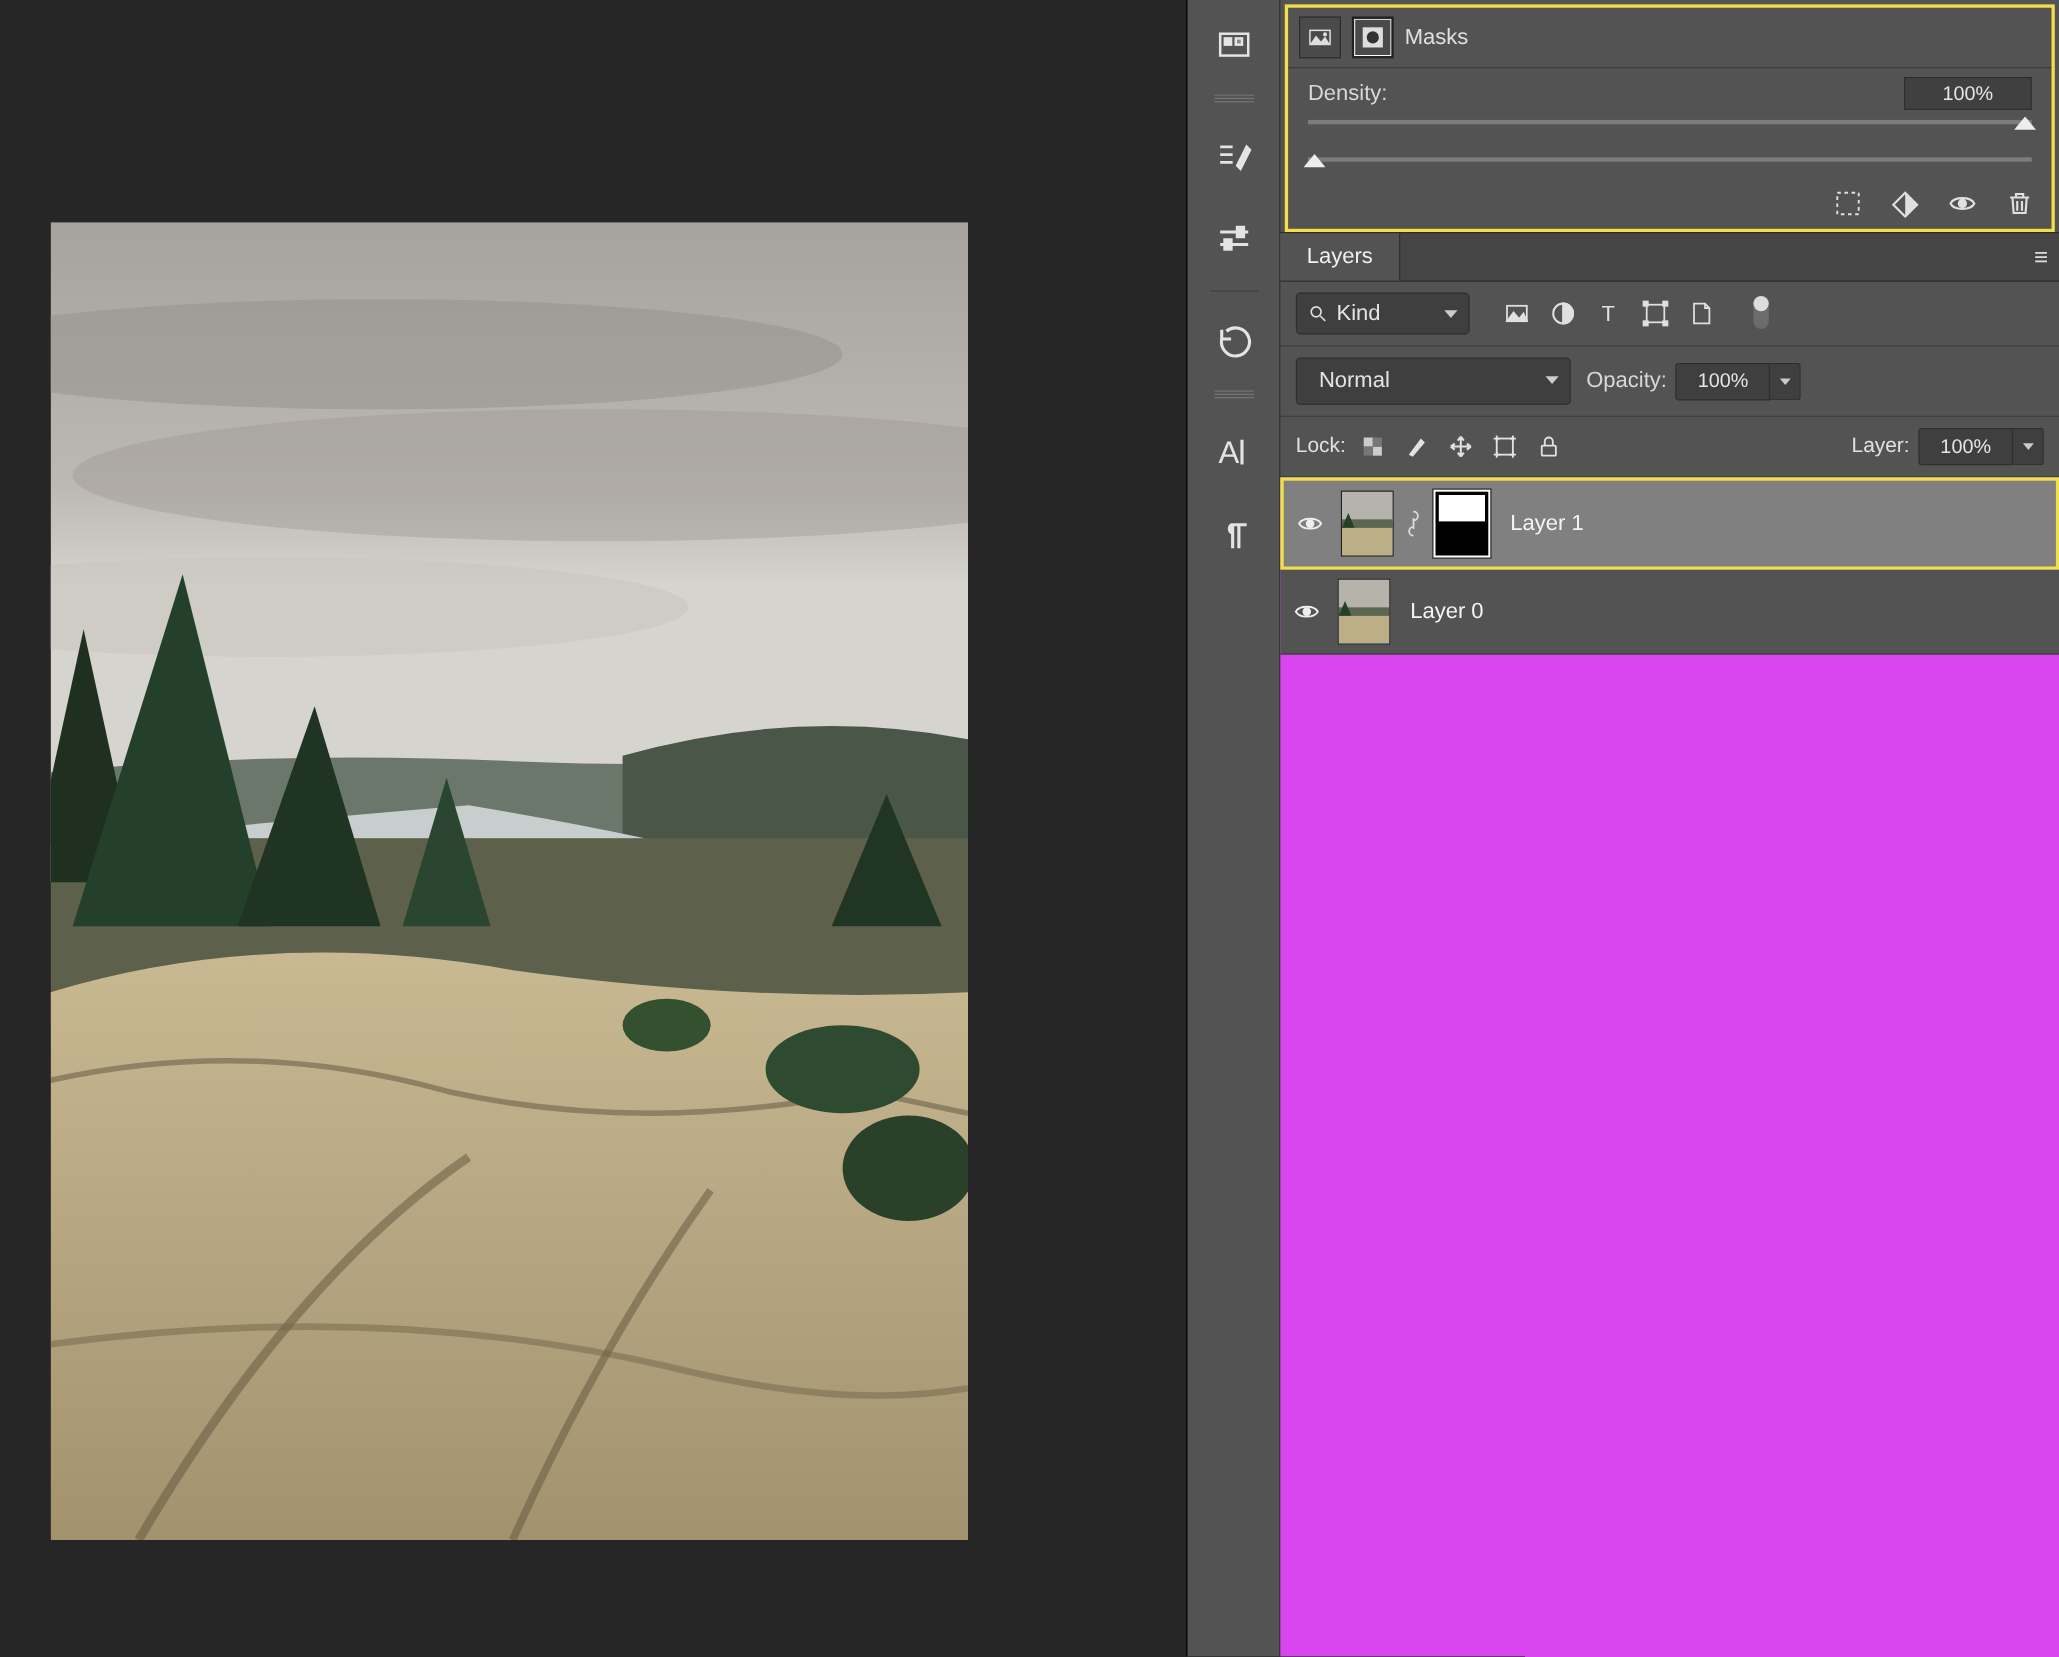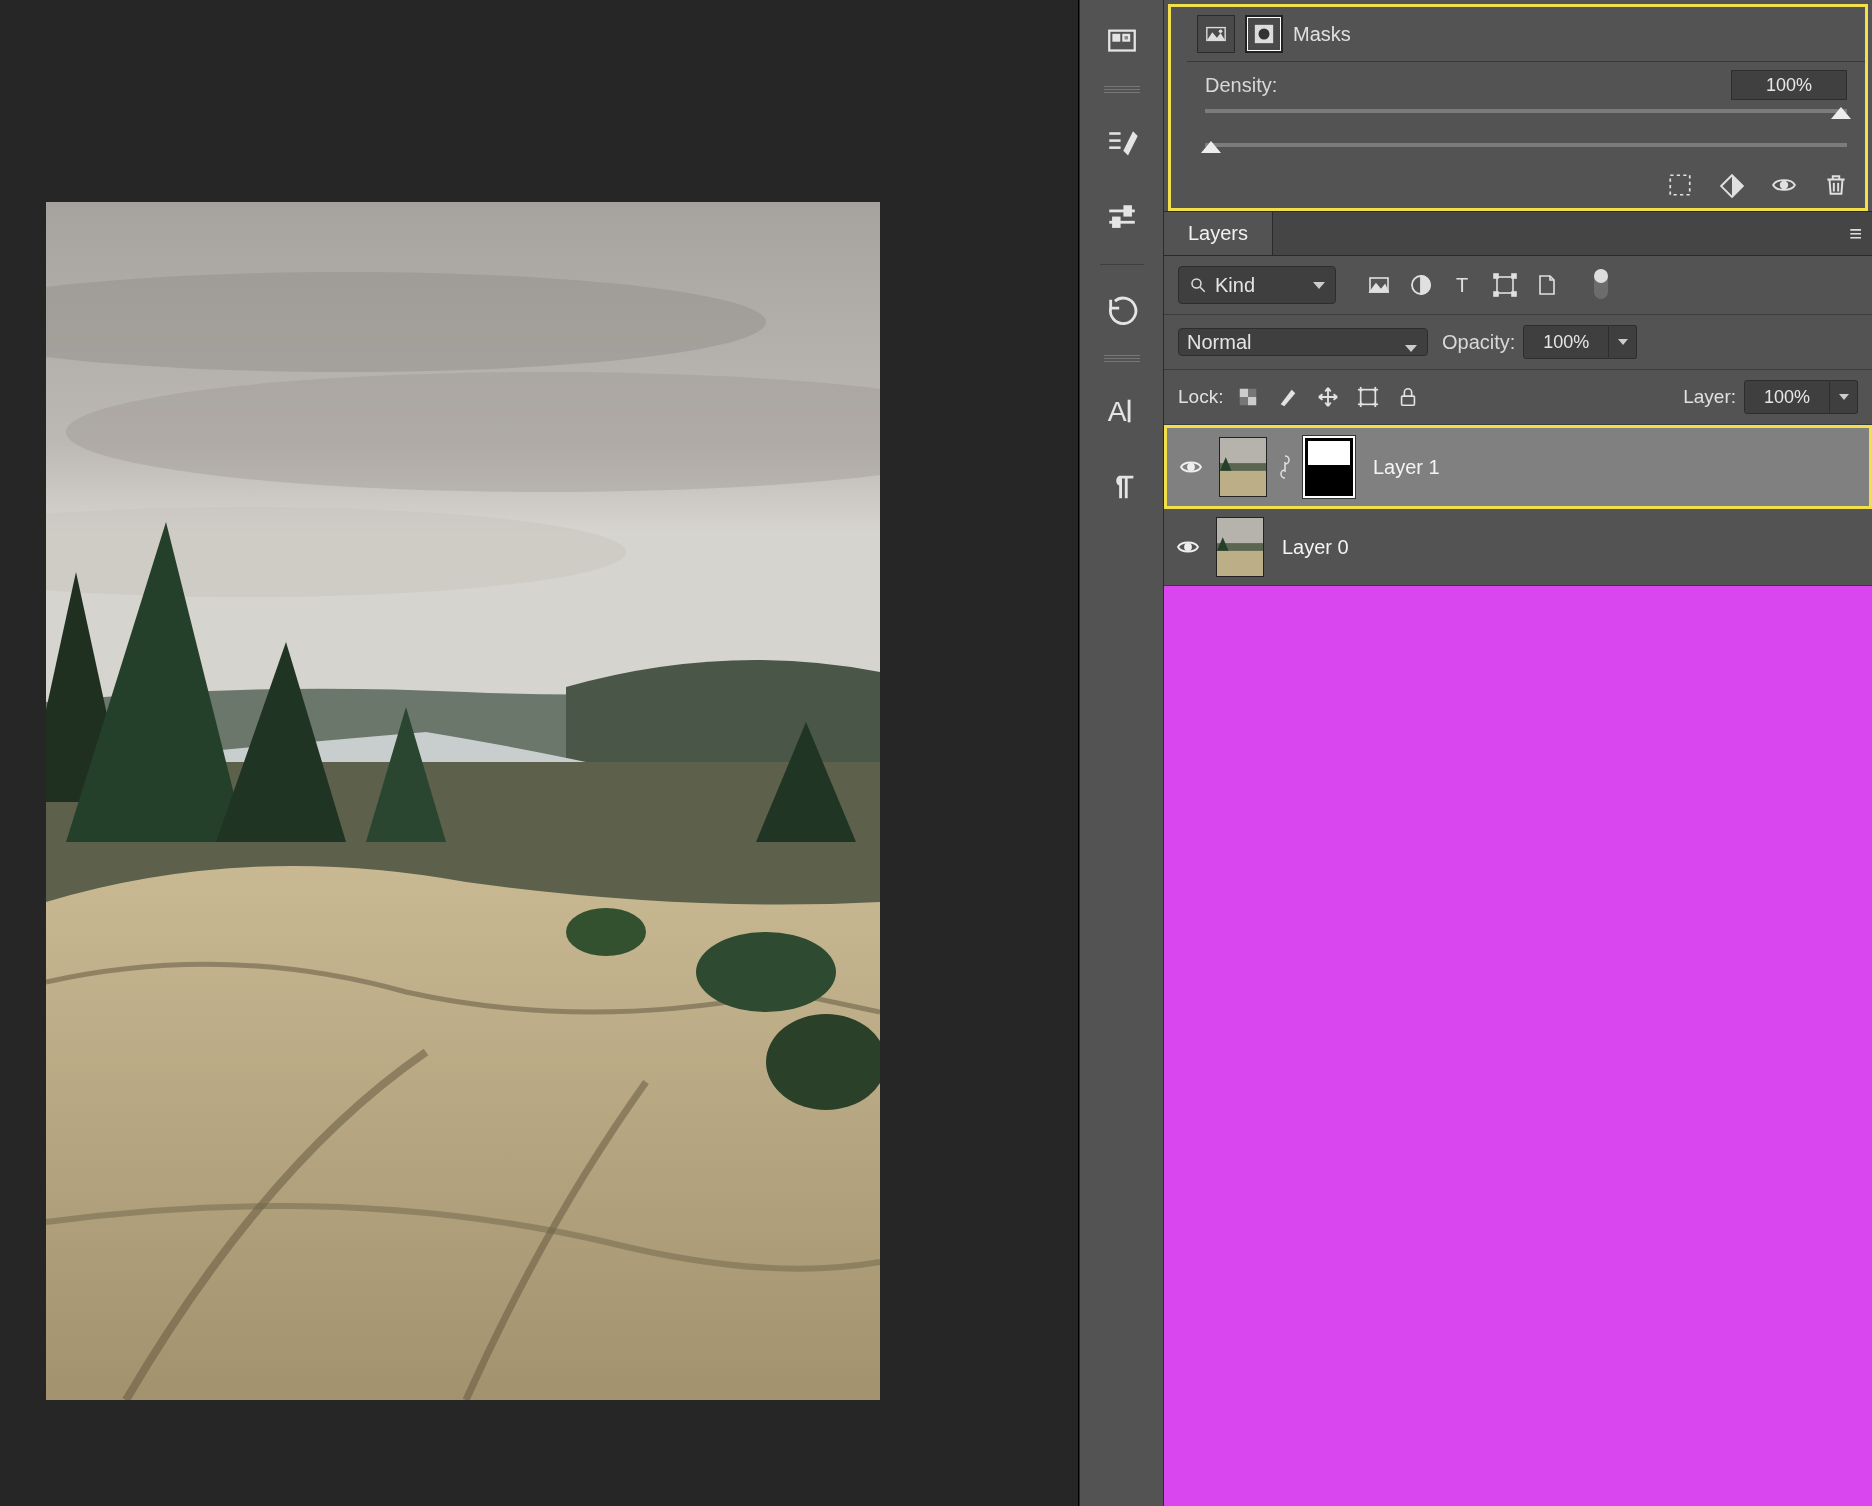--- a/index.html
+++ b/index.html
@@ -14,21 +14,21 @@
   .tool-strip { flex: 0 0 85px; background: #535353; border-left: 1px solid #2b2b2b; border-right: 1px solid #2b2b2b; display: flex; flex-direction: column; align-items: center; padding-top: 4px; }
   .tool-strip .handle { width: 44px; height: 8px; margin: 6px 0 10px; display:flex; flex-direction:column; gap:2px; align-items:center;}
   .tool-strip .handle i{height:1px;width:36px;background:#777;display:block;}
   .tool-btn { width: 56px; height: 56px; margin: 10px 0; display: flex; align-items: center; justify-content: center; color: #e4e4e4; }
   .tool-btn svg { width: 34px; height: 34px; }
   .tool-strip .hr { width: 44px; height: 1px; background: #3f3f3f; margin: 8px 0; }
 
   .panel-stack { flex: 1; background: #535353; display: flex; flex-direction: column; }
 
   
-  .masks-panel { border: 3px solid #f2e04b; margin: 4px 4px 0 4px; padding: 0 0 4px 16px; background:#535353; }
+  .masks-panel { border: 3px solid #f2e04b; margin: 4px 4px 0 4px; padding: 0 0 4px 0; background:#535353; }
   .masks-head { display: flex; align-items: center; gap: 10px; padding: 8px 10px; border-bottom: 1px solid #3a3a3a; }
   .masks-head .thumb { width: 38px; height: 38px; border: 1px solid #2a2a2a; background: #4a4a4a; display:flex; align-items:center; justify-content:center;}
   .masks-head .thumb.active{ border:2px solid #222; box-shadow:0 0 0 1px #fff inset; }
   .masks-head .label { color: #e0e0e0; }
   
   .mask-row { display: flex; align-items: center; padding: 14px 16px; gap: 14px; }
   .mask-thumb { width: 46px; height: 62px; border: 1px solid #222; background: #000; position: relative; }
   .mask-thumb::before { content:''; position:absolute; left:3px; top:3px; right:3px; height:22px; background:#fff; }
   .mask-label { color: #e2e2e2; }
   .mask-row .spacer { flex: 1; }
@@ -57,21 +57,21 @@
   .filter-row, .blend-row, .lock-row { display:flex; align-items:center; gap:8px; padding:10px 14px; border-bottom:1px solid #3d3d3d; }
   .kind-select { display:flex; align-items:center; gap:8px; background:#3f3f3f; border:1px solid #2d2d2d; padding:4px 10px 4px 10px; height:38px; width:158px; border-radius:4px; color:#e4e4e4; position:relative;}
   .kind-select::after{content:''; border-left:6px solid transparent;border-right:6px solid transparent;border-top:7px solid #ccc; position:absolute; right:10px; top:15px;}
   .search-glyph{width:18px;height:18px;}
   .filter-icons { display:flex; gap:16px; margin-left:22px; align-items:center;}
   .filter-icons .fi{width:26px;height:26px;display:flex;align-items:center;justify-content:center;color:#e0e0e0;}
   .filter-icons .fi svg{width:24px;height:24px;}
   .toggle { width:14px; height:28px; background:#6c6c6c; border-radius:7px; position:relative; margin-left:18px;}
   .toggle::before{content:'';position:absolute;width:14px;height:14px;border-radius:50%;background:#ddd;top:-2px;left:0;}
 
-  .blend-select{ display:flex; align-items:center; background:#3f3f3f; border:1px solid #2d2d2d; padding:0 30px 0 8px; height:28px; width:250px; border-radius:4px; position:relative; color:#e4e4e4;}
+  .blend-select{ display:flex; align-items:center; background:#3f3f3f; border:1px solid #2d2d2d; padding:0 30px 0 20px; height:43px; width:250px; border-radius:4px; position:relative; color:#e4e4e4;}
   .blend-select::after{content:''; border-left:6px solid transparent;border-right:6px solid transparent;border-top:7px solid #ccc; position:absolute; right:10px; top:16px;}
   .pct-field{ display:flex; align-items:center;}
   .pct-field input{ width:86px; height:34px; background:#3f3f3f; border:1px solid #2d2d2d; color:#e6e6e6; text-align:center; font-size:18px; border-radius:3px 0 0 3px;}
   .pct-field .dd{ width:28px; height:34px; background:#3f3f3f; border:1px solid #2d2d2d; border-left:none; border-radius:0 3px 3px 0; display:flex; align-items:center; justify-content:center;}
   .pct-field .dd::after{content:'';border-left:5px solid transparent;border-right:5px solid transparent;border-top:6px solid #ccc;}
 
   .lock-row .lbl{color:#e0e0e0; font-size:19px;}
   .lock-icons{display:flex;gap:14px; margin-left:4px;}
   .lock-icons .li{width:26px;height:26px;display:flex;align-items:center;justify-content:center;color:#e2e2e2;}
   .lock-icons .li svg{width:22px;height:22px;}

